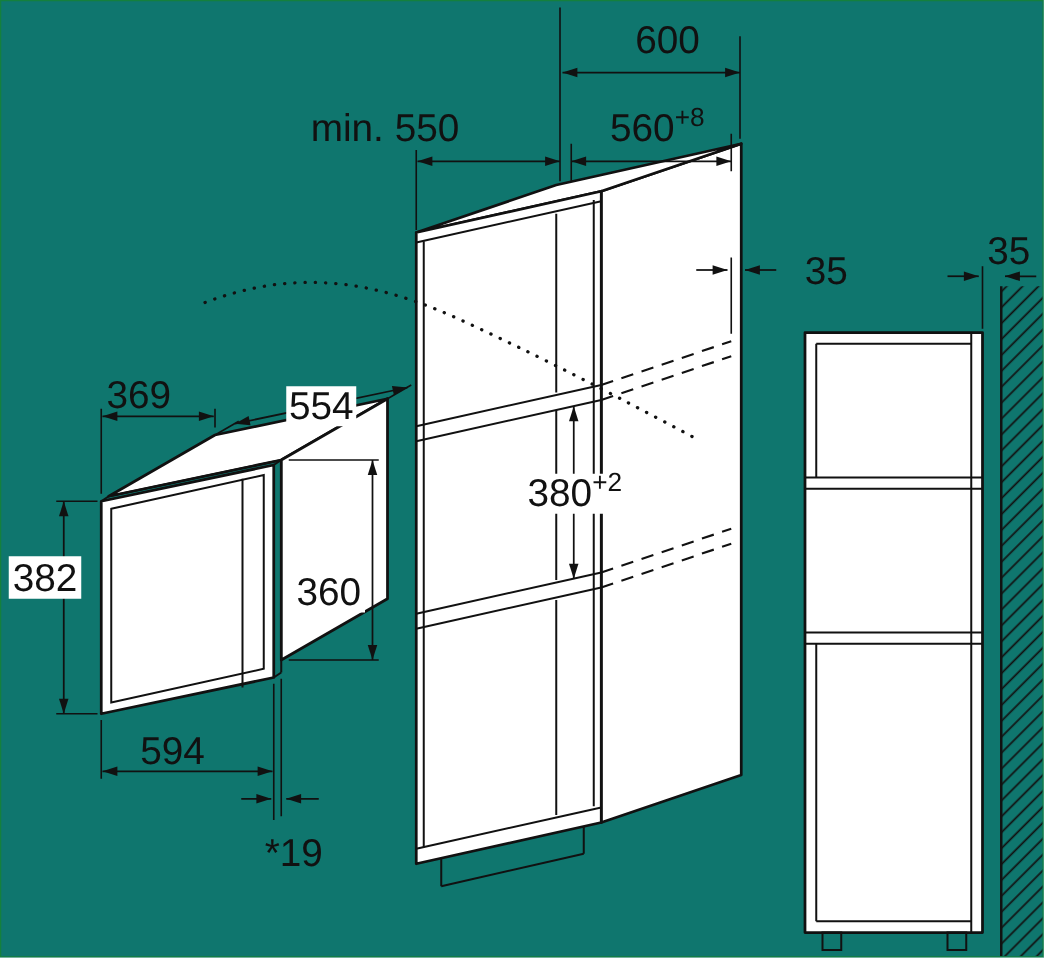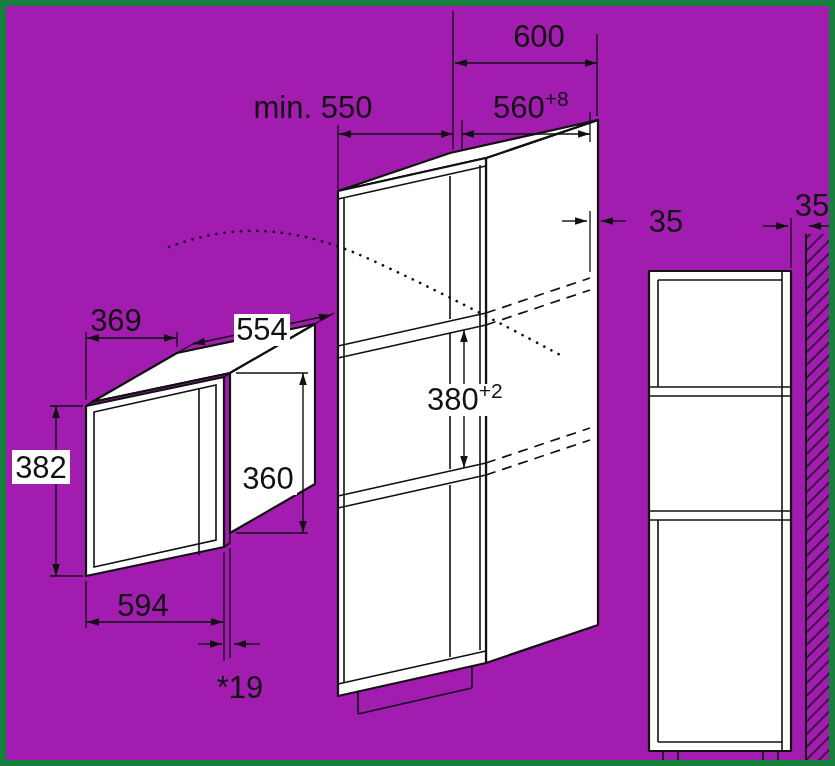--- a/index.html
+++ b/index.html
@@ -1,18 +1,18 @@
 <!DOCTYPE html>
 <html><head>
 <meta charset="utf-8">
 <style>
   html,body{margin:0;padding:0;background:#ffffff;}
   .frame{
     width:835px;height:766px;box-sizing:border-box;
-    border:6px solid #15803d;background:#a21caf;position:relative;overflow:hidden;
+    border:1px solid #15803d;background:#0f766e;position:relative;overflow:hidden;
   }
   svg{display:block;}
   .outline{fill:#ffffff;stroke:#111111;stroke-width:2.2;stroke-linejoin:round;}
   .thin{fill:none;stroke:#111111;stroke-width:1.6;}
   .dash{fill:none;stroke:#111111;stroke-width:1.7;stroke-dasharray:10 7;}
   .dim{fill:none;stroke:#111111;stroke-width:1.4;}
   .ext{fill:none;stroke:#111111;stroke-width:1.3;}
   .dots{fill:none;stroke:#111111;stroke-width:2.6;stroke-linecap:round;stroke-dasharray:0.2 8;}
   text{
     font-family:"Liberation Sans", sans-serif;

